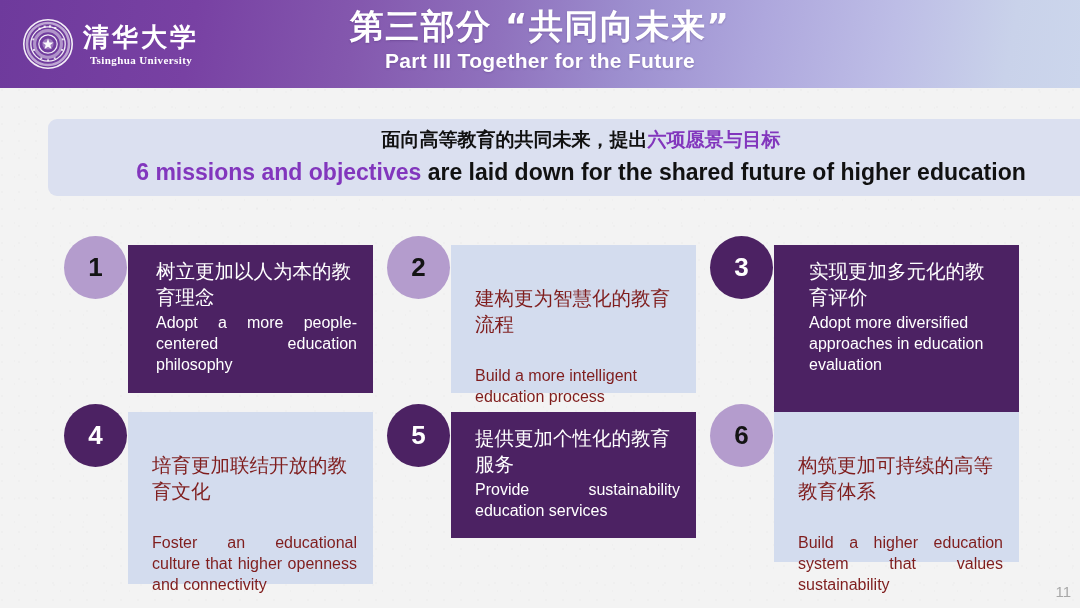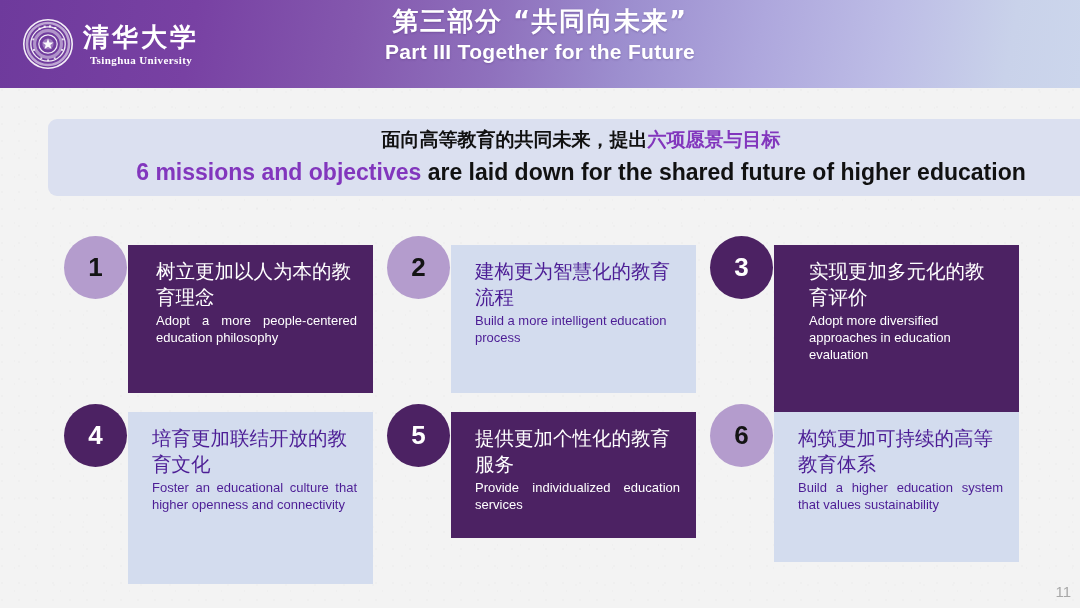--- a/index.html
+++ b/index.html
@@ -89,21 +89,21 @@
   #title-block {
     position: absolute;
     left: 0;
     top: 6px;
     width: 1080px;
     text-align: center;
     pointer-events: none;
   }
   #title-cn {
     font-family: "DejaVu Sans", "Liberation Sans", sans-serif;
-    font-size: 26px;
+    font-size: 34px;
     font-weight: 700;
     color: #ffffff;
     letter-spacing: 1.5px;
     line-height: 1.22;
     text-shadow: 0 1px 2px rgba(60,30,100,0.28);
   }
   #title-en {
     font-family: "Liberation Sans", "DejaVu Sans", sans-serif;
     font-size: 21px;
     font-weight: 700;
@@ -162,27 +162,27 @@
     background: #d3dcee;
   }
   .card-cn {
     font-family: "DejaVu Sans", "Liberation Sans", sans-serif;
     font-size: 19.5px;
     font-weight: 400;
     line-height: 1.33;
   }
   .card-en {
     font-family: "Liberation Sans", "DejaVu Sans", sans-serif;
-    font-size: 13px;
+    font-size: 16px;
     font-weight: 400;
     line-height: 1.33;
     margin-top: 1px;
   }
   .card.dark .card-cn, .card.dark .card-en { color: #ffffff; }
-  .card.light .card-cn, .card.light .card-en { color: #4c1d95; }
+  .card.light .card-cn, .card.light .card-en { color: #7f1d1d; margin-top: 27px; }
 
   .card-en.justify {
     text-align: justify;
     text-align-last: left;
   }
 
   .badge {
     position: absolute;
     width: 63px;
     height: 63px;
@@ -286,21 +286,21 @@
   <div class="badge dark-badge" style="left:710px; top:236px;">3</div>
 
   <div class="card light" style="left:128px; top:412px; width:245px; height:172px;">
     <div class="card-cn">培育更加联结开放的教育文化</div>
     <div class="card-en justify">Foster an educational culture that higher openness and connectivity</div>
   </div>
   <div class="badge dark-badge" style="left:64px; top:404px;">4</div>
 
   <div class="card dark" style="left:451px; top:412px; width:245px; height:126px;">
     <div class="card-cn">提供更加个性化的教育服务</div>
-    <div class="card-en justify">Provide individualized education services</div>
+    <div class="card-en justify">Provide sustainability education services</div>
   </div>
   <div class="badge dark-badge" style="left:387px; top:404px;">5</div>
 
   <div class="card light" style="left:774px; top:412px; width:245px; height:150px;">
     <div class="card-cn">构筑更加可持续的高等教育体系</div>
     <div class="card-en justify">Build a higher education system that values sustainability</div>
   </div>
   <div class="badge light-badge" style="left:710px; top:404px;">6</div>
 
   <div id="page-number">11</div>

